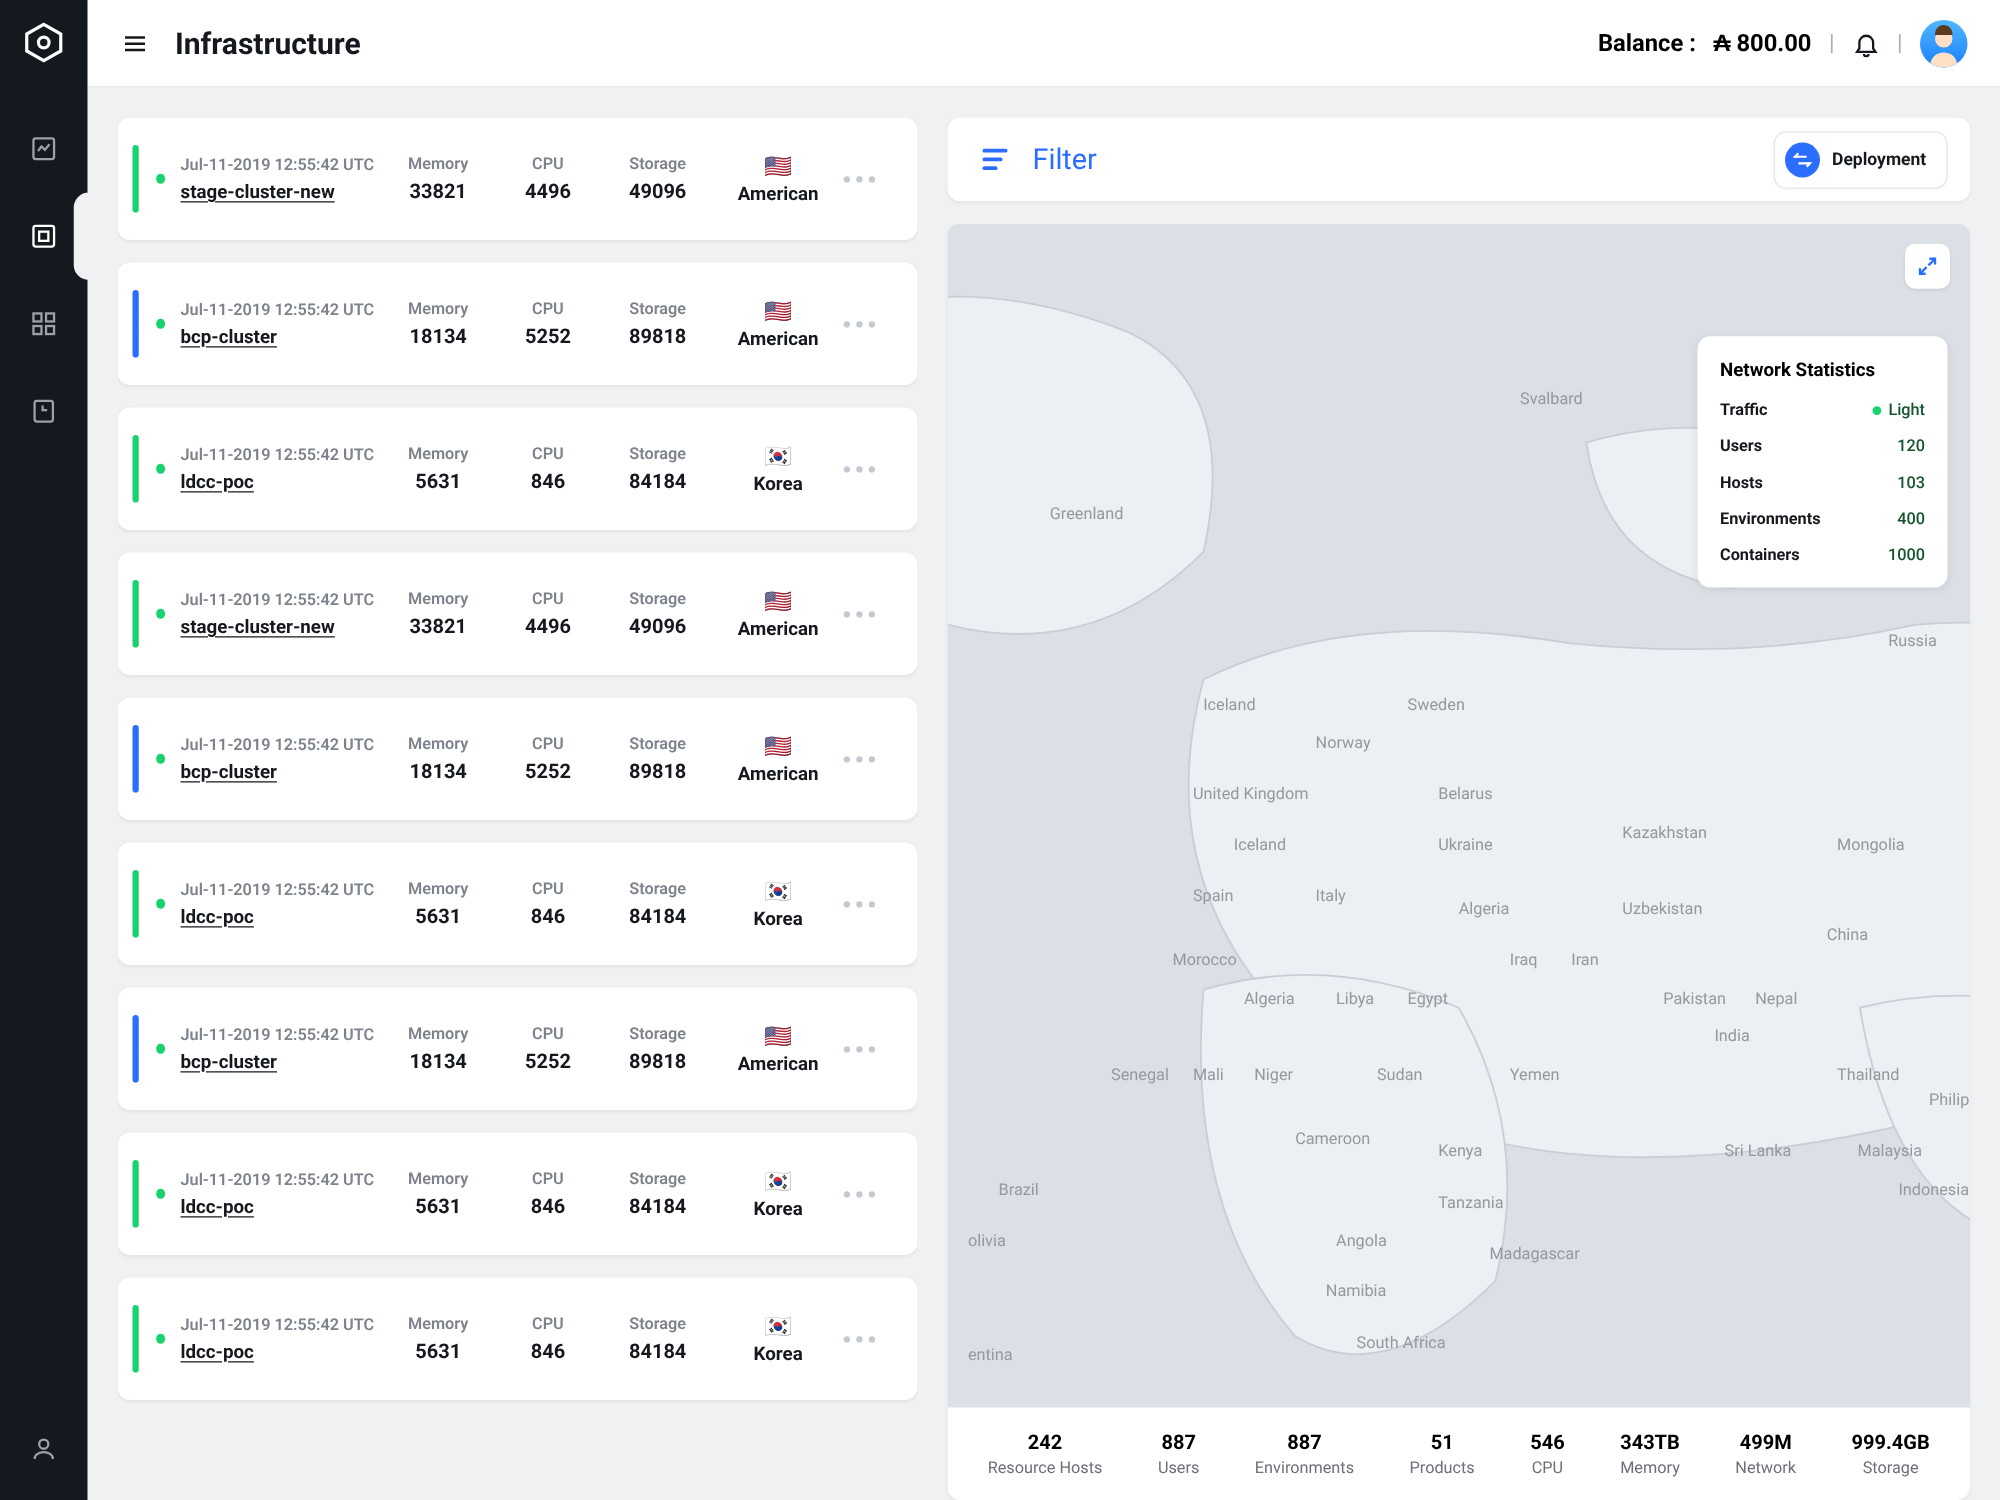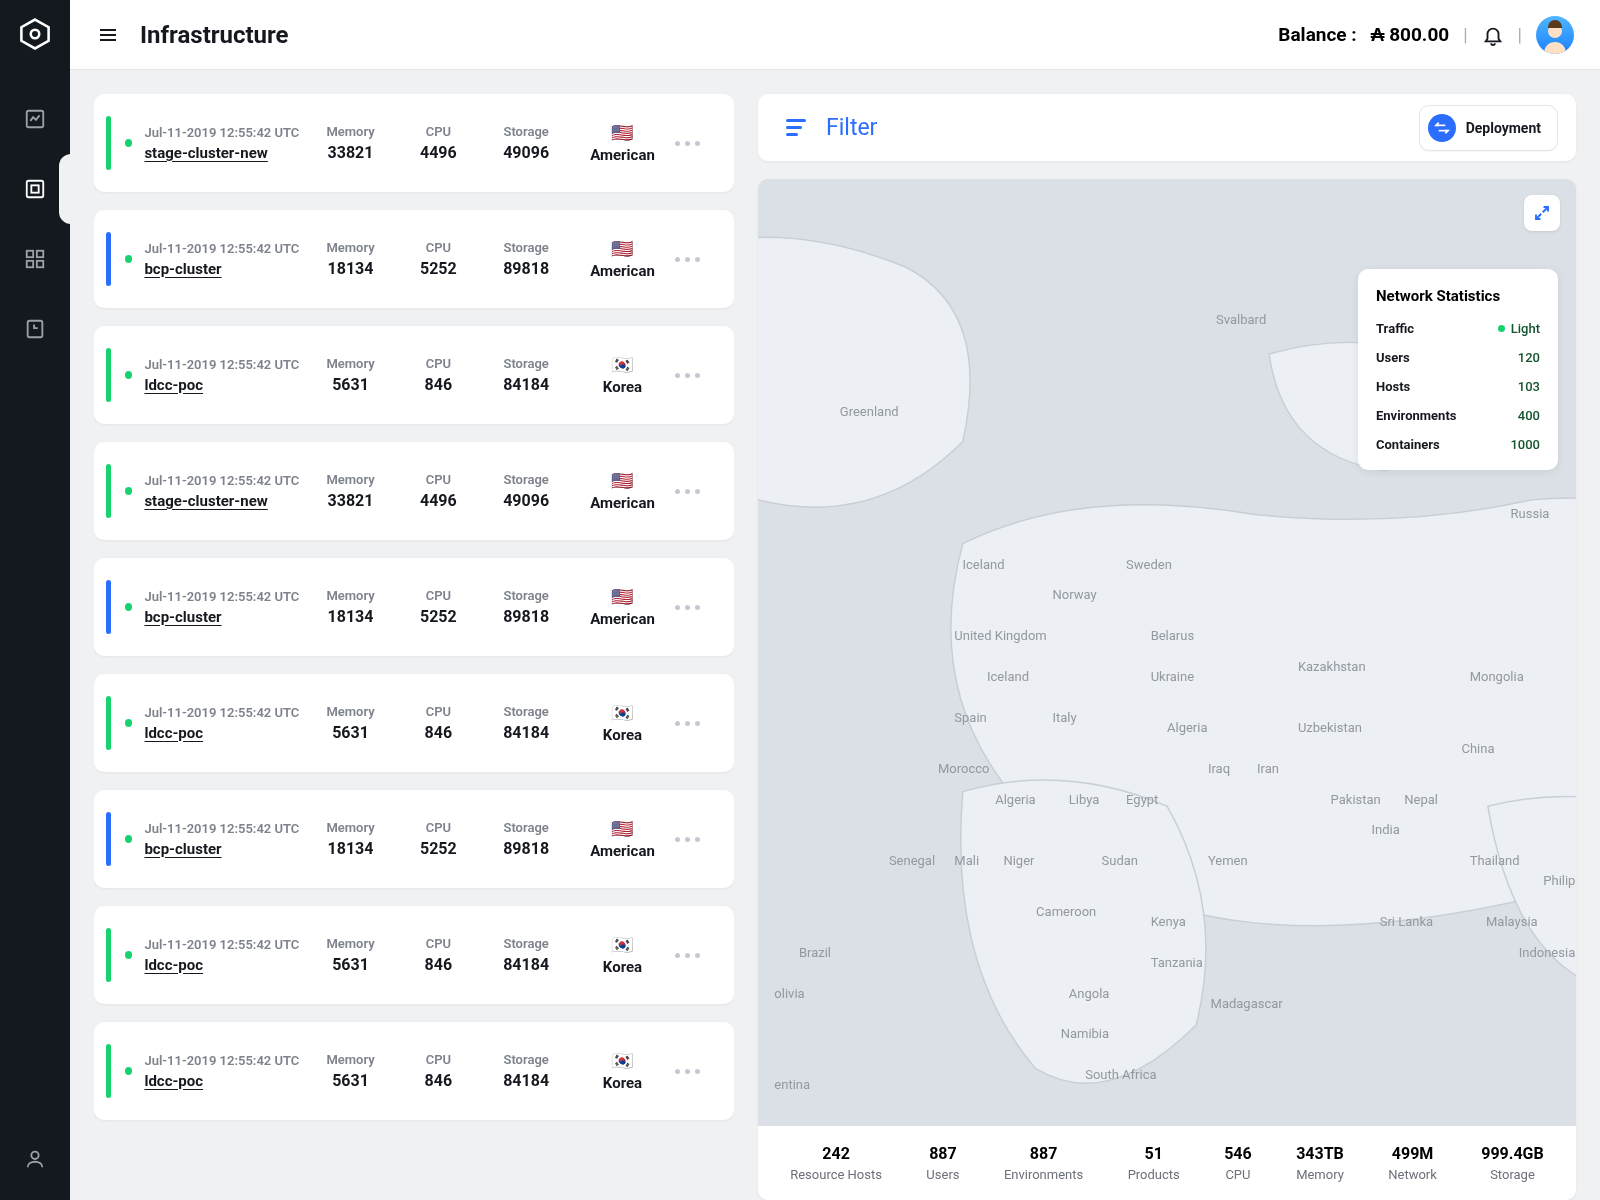--- a/index.html
+++ b/index.html
@@ -516,21 +516,21 @@
               <div class="country-label" style="left: 96%; top: 68%;">Philippines</div>
               <div class="country-label" style="left: 34%; top: 71%;">Cameroon</div>
               <div class="country-label" style="left: 48%; top: 72%;">Kenya</div>
               <div class="country-label" style="left: 76%; top: 72%;">Sri Lanka</div>
               <div class="country-label" style="left: 89%; top: 72%;">Malaysia</div>
               <div class="country-label" style="left: 5%; top: 75%;">Brazil</div>
               <div class="country-label" style="left: 48%; top: 76%;">Tanzania</div>
               <div class="country-label" style="left: 93%; top: 75%;">Indonesia</div>
               <div class="country-label" style="left: 2%; top: 79%;">olivia</div>
               <div class="country-label" style="left: 38%; top: 79%;">Angola</div>
-              <div class="country-label" style="left: 53%; top: 80%; margin-left: 19px;">Madagascar</div>
+              <div class="country-label" style="left: 53%; top: 80%;">Madagascar</div>
               <div class="country-label" style="left: 37%; top: 83%;">Namibia</div>
               <div class="country-label" style="left: 2%; top: 88%;">entina</div>
               <div class="country-label" style="left: 40%; top: 87%;">South Africa</div>
             </div>
         </div>
 
         <div class="map-expand">
           <svg width="18" height="18" viewBox="0 0 24 24" fill="none" stroke="#2b6eff" stroke-width="2.5">
               <polyline points="14 4 20 4 20 10"></polyline>
               <polyline points="10 20 4 20 4 14"></polyline>

